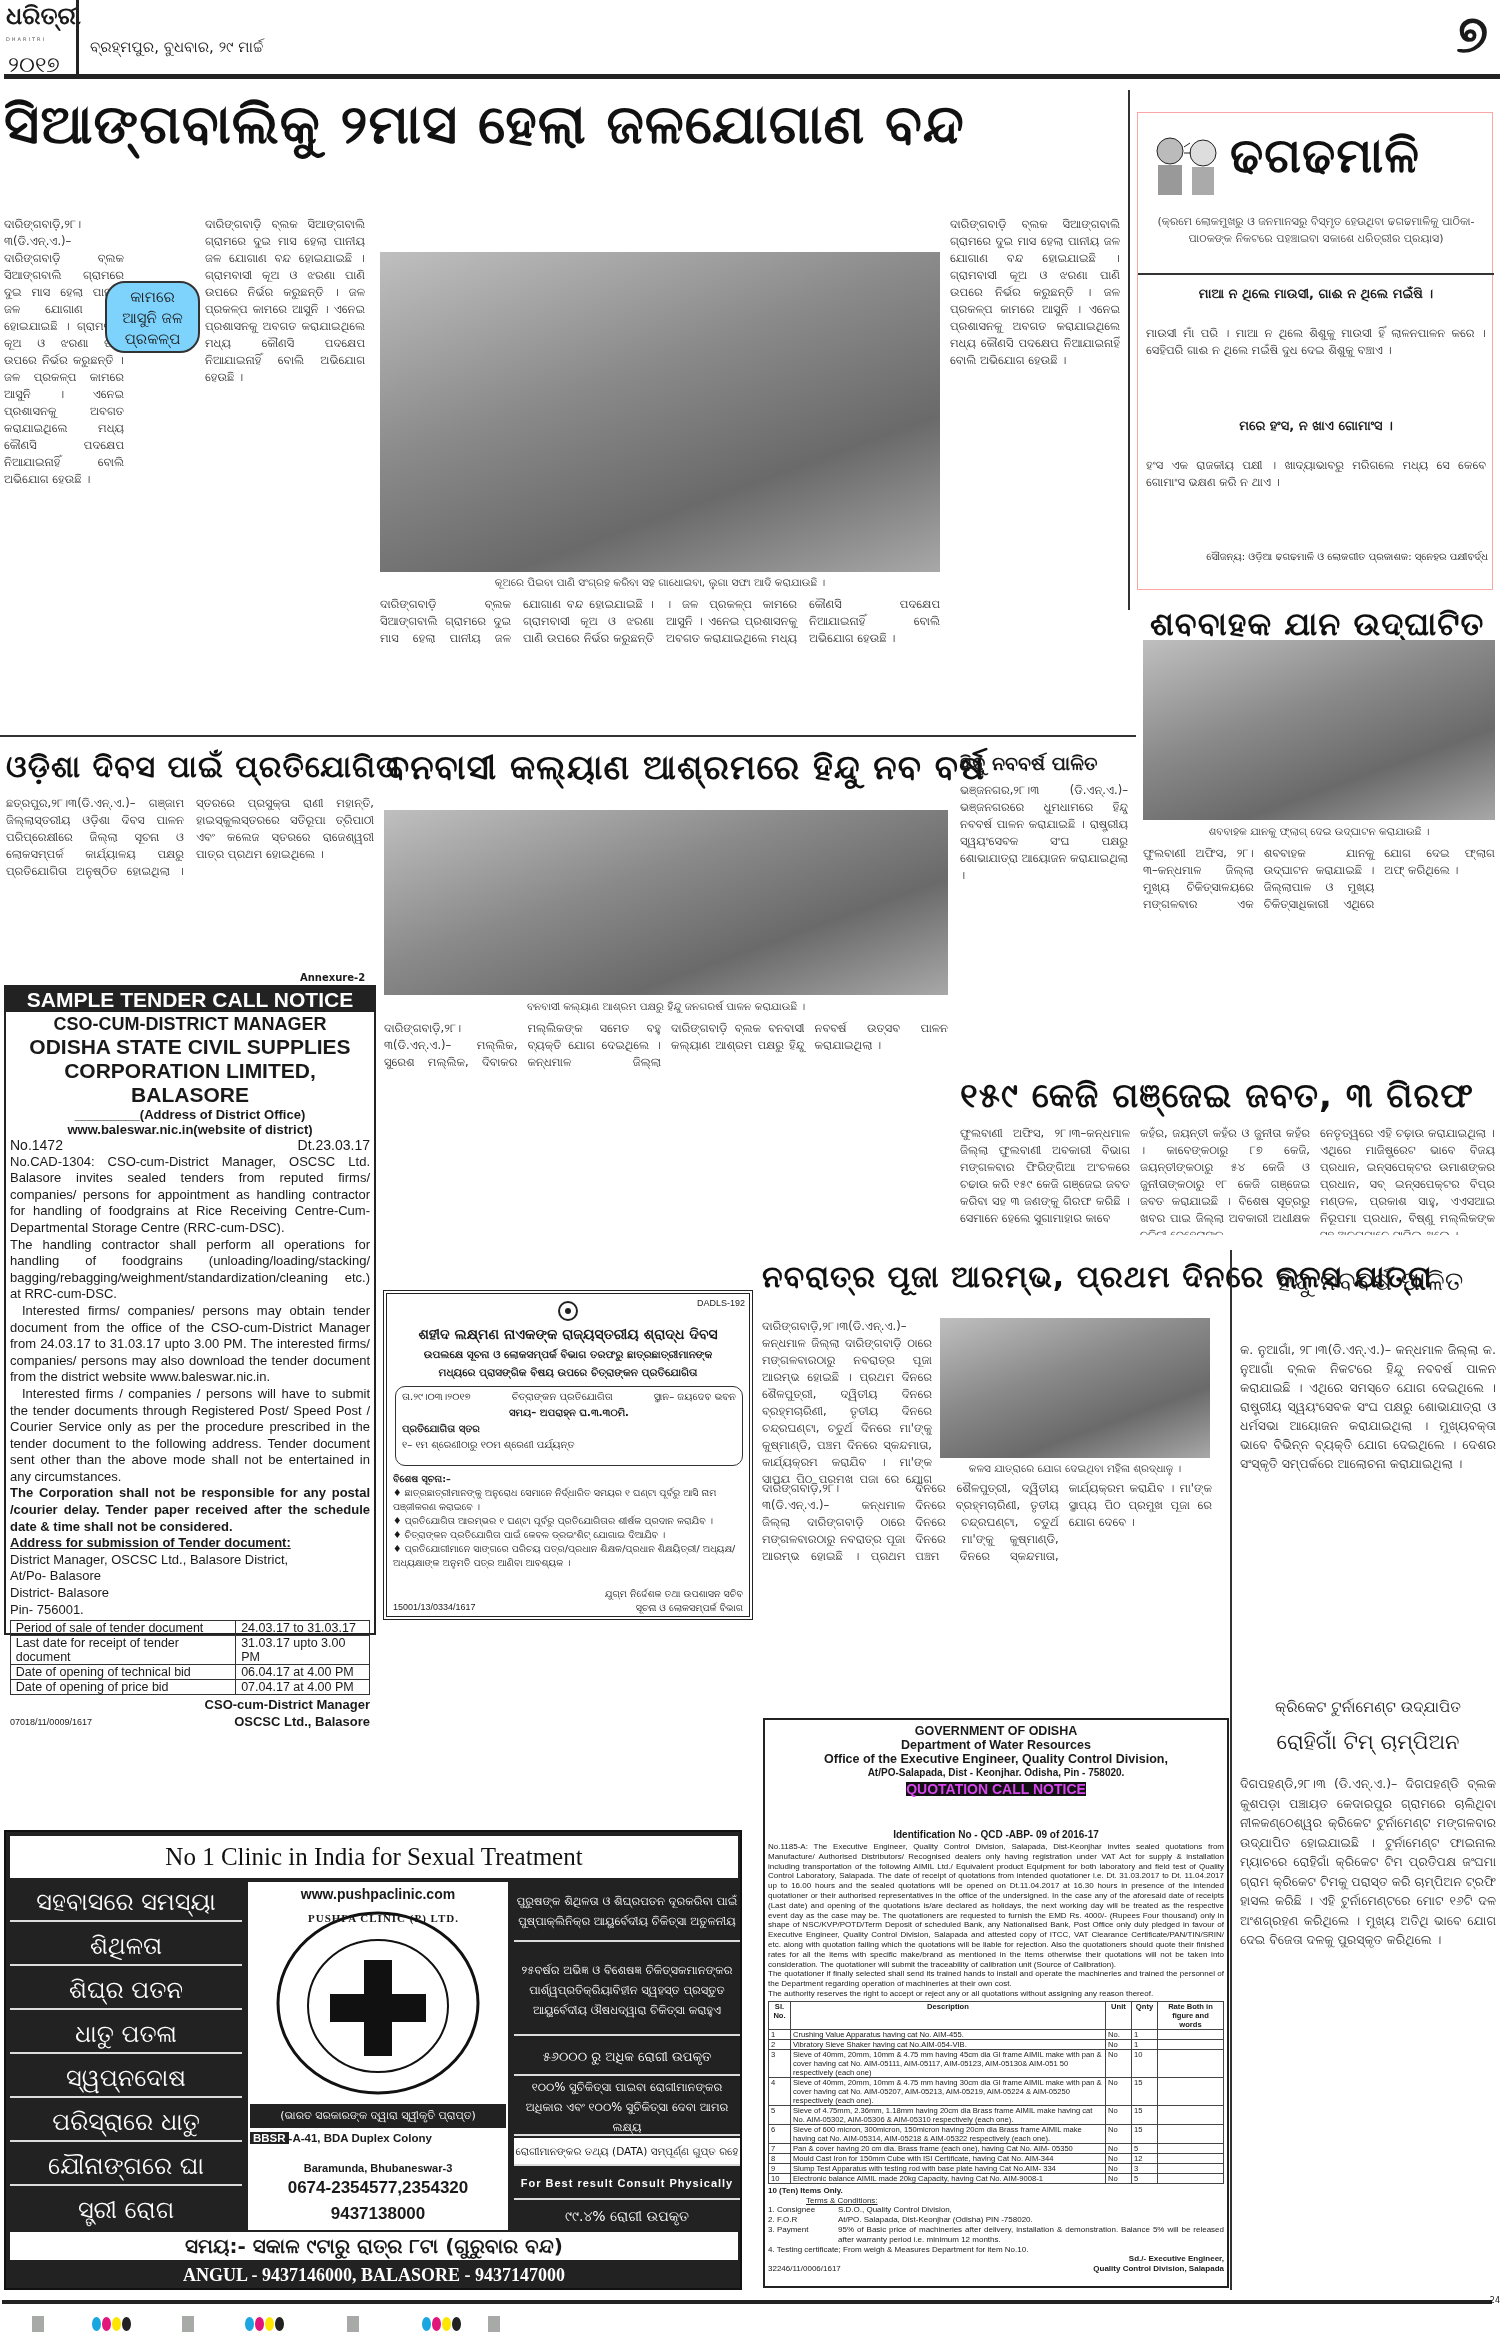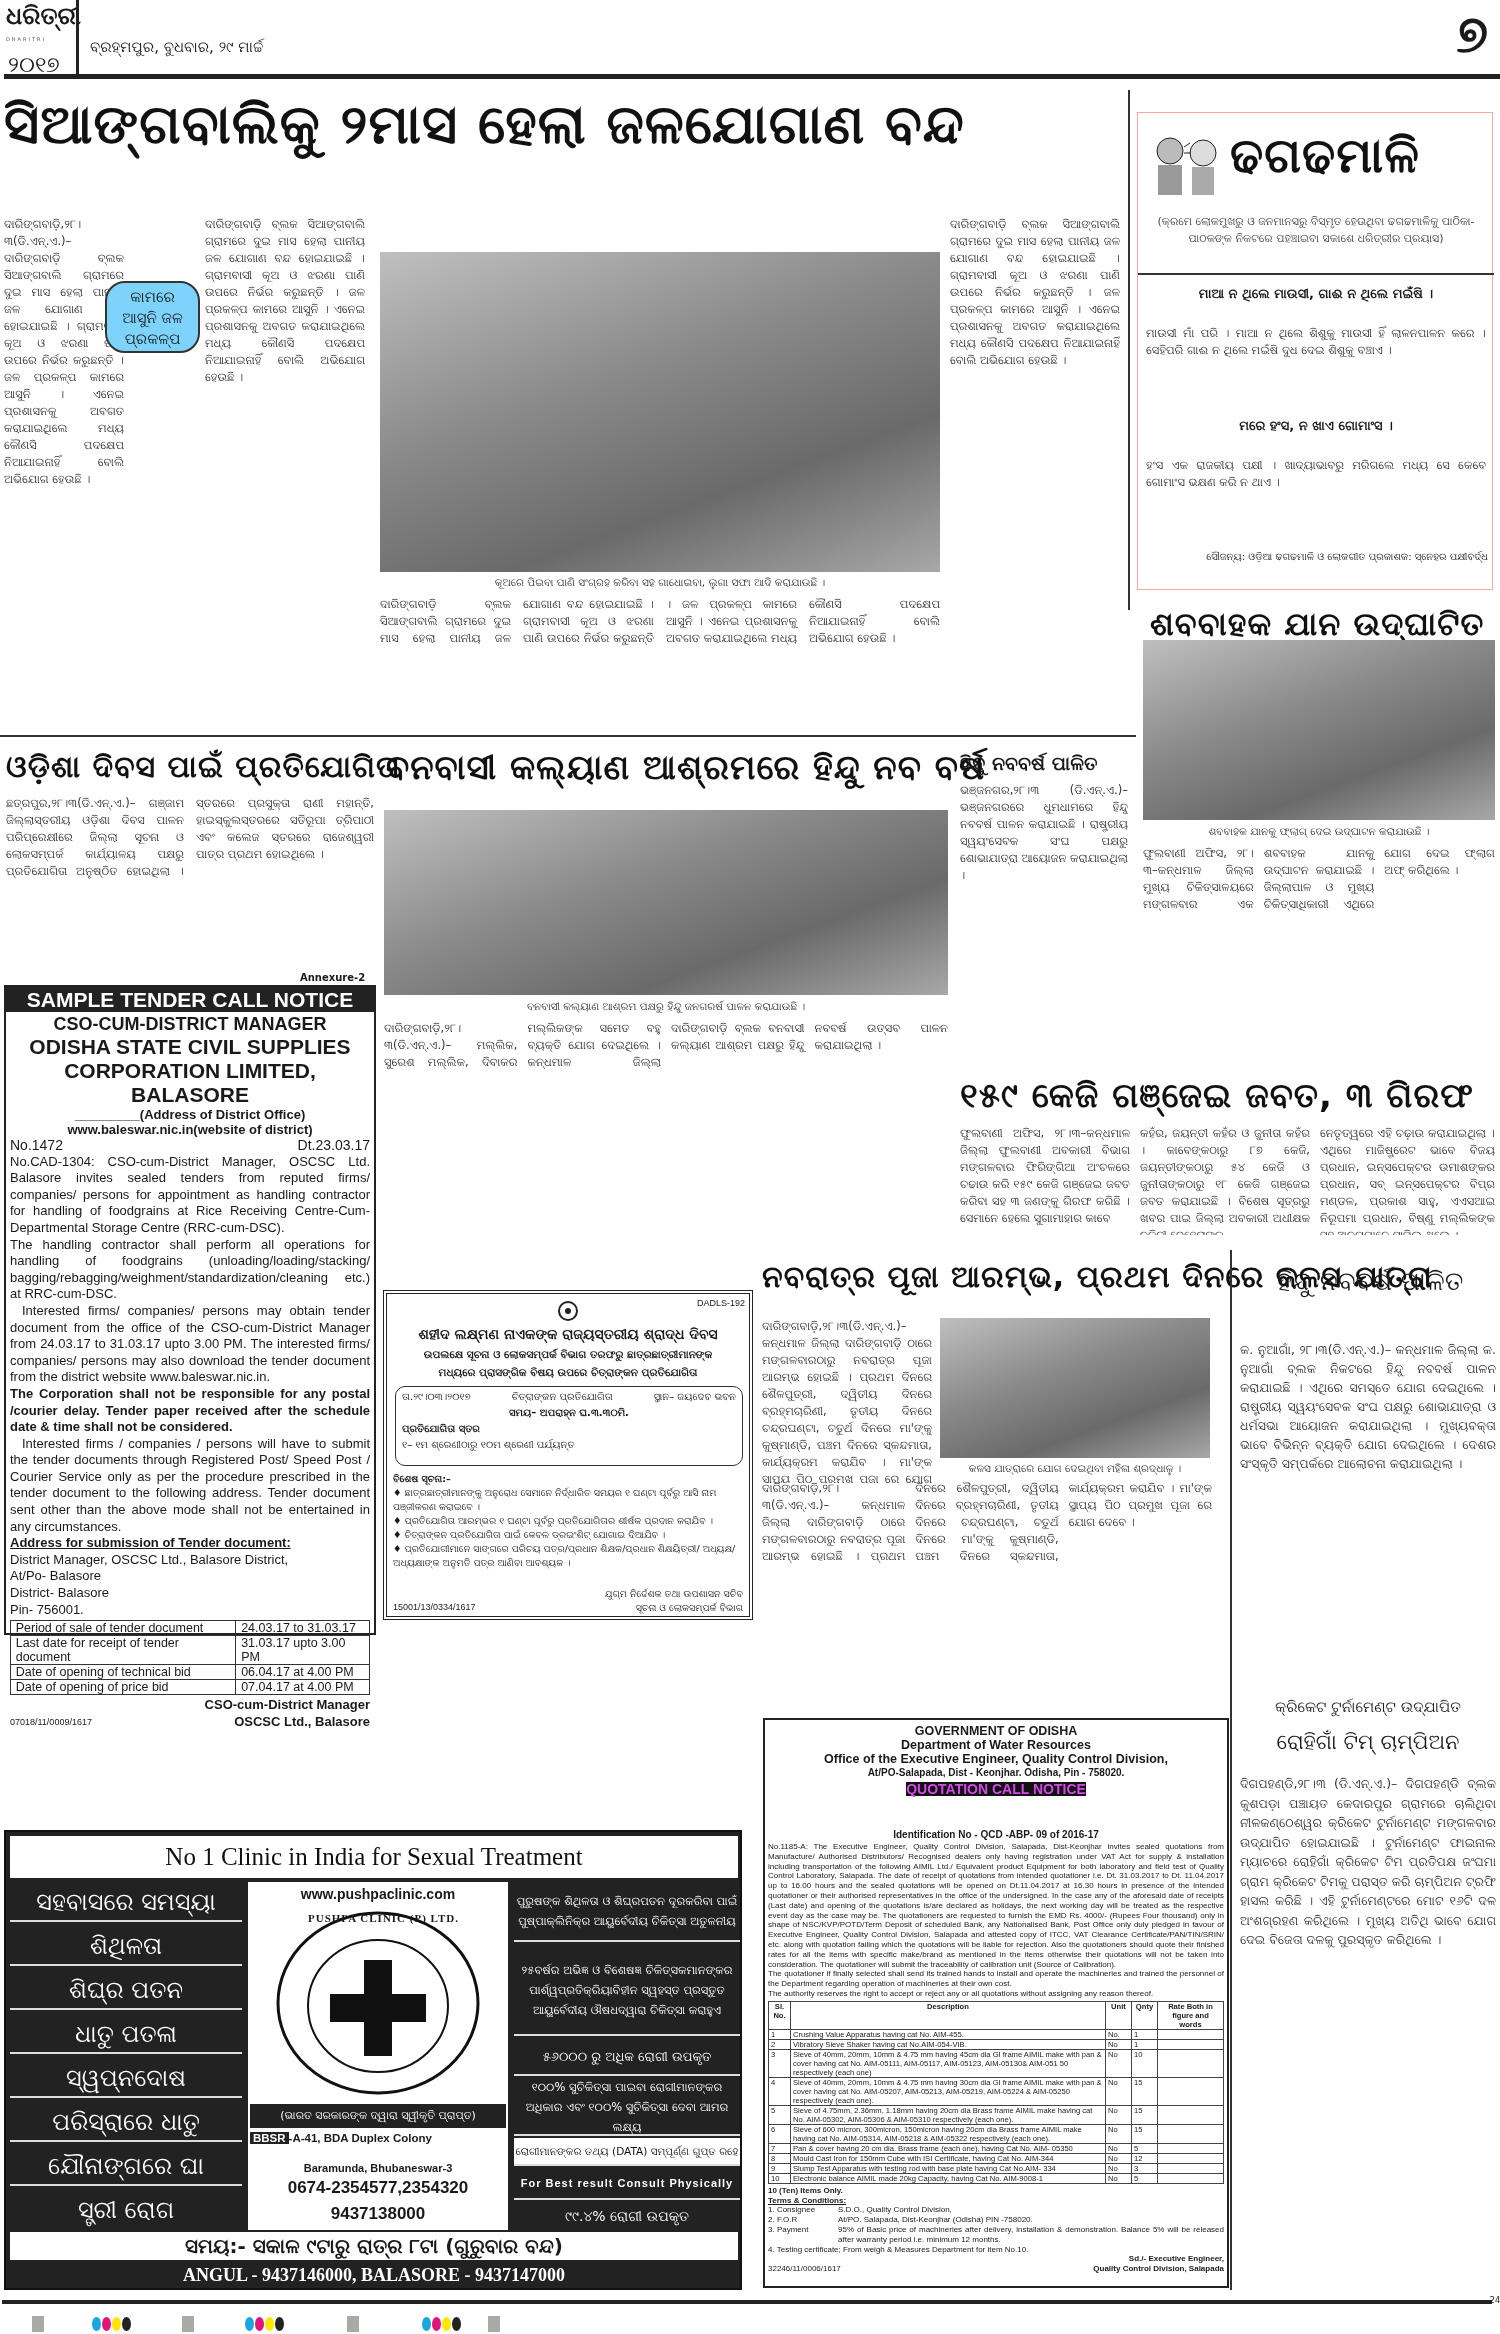--- a/index.html
+++ b/index.html
@@ -128,22 +128,22 @@
   <div class="l2">CORPORATION LIMITED, BALASORE</div>
   <div class="l3">_________(Address of District Office)</div>
   <div class="l3">www.baleswar.nic.in(website of district)</div>
   <div class="para" style="display:flex;justify-content:space-between;font-size:14px;">
     <span>No.1472</span>
     <span>Dt.23.03.17</span>
   </div>
   <div class="para">No.CAD-1304: CSO-cum-District Manager, OSCSC Ltd. Balasore invites sealed tenders from reputed firms/ companies/ persons for appointment as handling contractor for handling of foodgrains at Rice Receiving Centre-Cum-Departmental Storage Centre (RRC-cum-DSC).</div>
   <div class="para">The handling contractor shall perform all operations for handling of foodgrains (unloading/loading/stacking/ bagging/rebagging/weighment/standardization/cleaning etc.) at RRC-cum-DSC.</div>
   <div class="para" style="text-indent:12px;">Interested firms/ companies/ persons may obtain tender document from the office of the CSO-cum-District Manager from 24.03.17 to 31.03.17 upto 3.00 PM. The interested firms/ companies/ persons may also download the tender document from the district website www.baleswar.nic.in.</div>
+  <div class="para" style="text-indent:12px;">Interested firms / companies / persons will have to submit the tender documents through Registered Post/ Speed Post / Courier Service only as per the procedure prescribed in the tender document to the following address. Tender document sent other than the above mode shall not be entertained in any circumstances.</div>
   <div class="para" style="font-weight:bold;">The Corporation shall not be responsible for any postal /courier delay. Tender paper received after the schedule date &amp; time shall not be considered.</div>
-  <div class="para" style="text-indent:12px;">Interested firms / companies / persons will have to submit the tender documents through Registered Post/ Speed Post / Courier Service only as per the procedure prescribed in the tender document to the following address. Tender document sent other than the above mode shall not be entertained in any circumstances.</div>
   <div class="para" style="font-weight:bold;text-decoration:underline;">Address for submission of Tender document:</div>
   <div class="para">District Manager, OSCSC Ltd., Balasore District,</div>
   <div class="para">At/Po- Balasore</div>
   <div class="para">District- Balasore</div>
   <div class="para">Pin- 756001.</div>
   <table>
     <tbody>
         <tr>
           <td>Period of sale of tender document</td>
           <td>24.03.17 to 31.03.17</td>
@@ -316,21 +316,21 @@
         <tr>
           <td>10</td>
           <td>Electronic balance AIMIL made 20kg Capacity, having Cat No. AIM-9008-1</td>
           <td>No</td>
           <td>5</td>
           <td></td>
         </tr>
       </tbody>
   </table>
   <div class="p" style="font-weight:bold;">10 (Ten) Items Only.</div>
-  <div class="p" style="font-weight:bold;text-decoration:underline;">Terms &amp; Conditions:</div>
+  <div class="p" style="font-weight:normal;text-decoration:underline;margin-left:38px;">Terms &amp; Conditions:</div>
   <div id="quote-terms">
       <div class="p" style="display: flex;">
         <span style="width: 70px; flex: 0 0 auto;">1. Consignee</span>
         <span>S.D.O., Quality Control Division,</span>
       </div>
       <div class="p" style="display: flex;">
         <span style="width: 70px; flex: 0 0 auto;">2. F.O.R</span>
         <span>At/PO. Salapada, Dist-Keonjhar (Odisha) PIN -758020.</span>
       </div>
       <div class="p" style="display: flex;">

